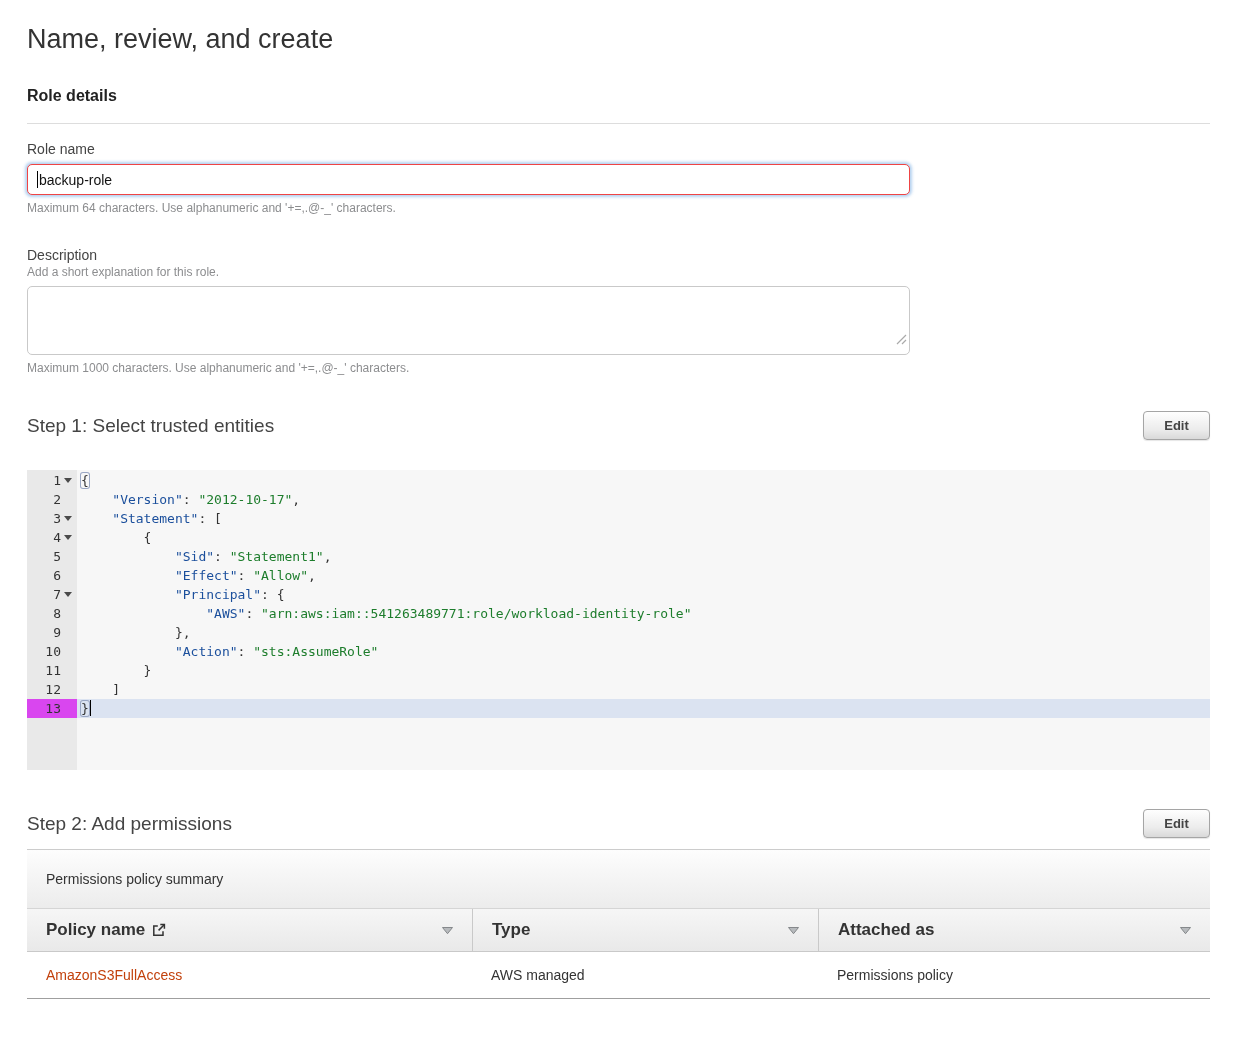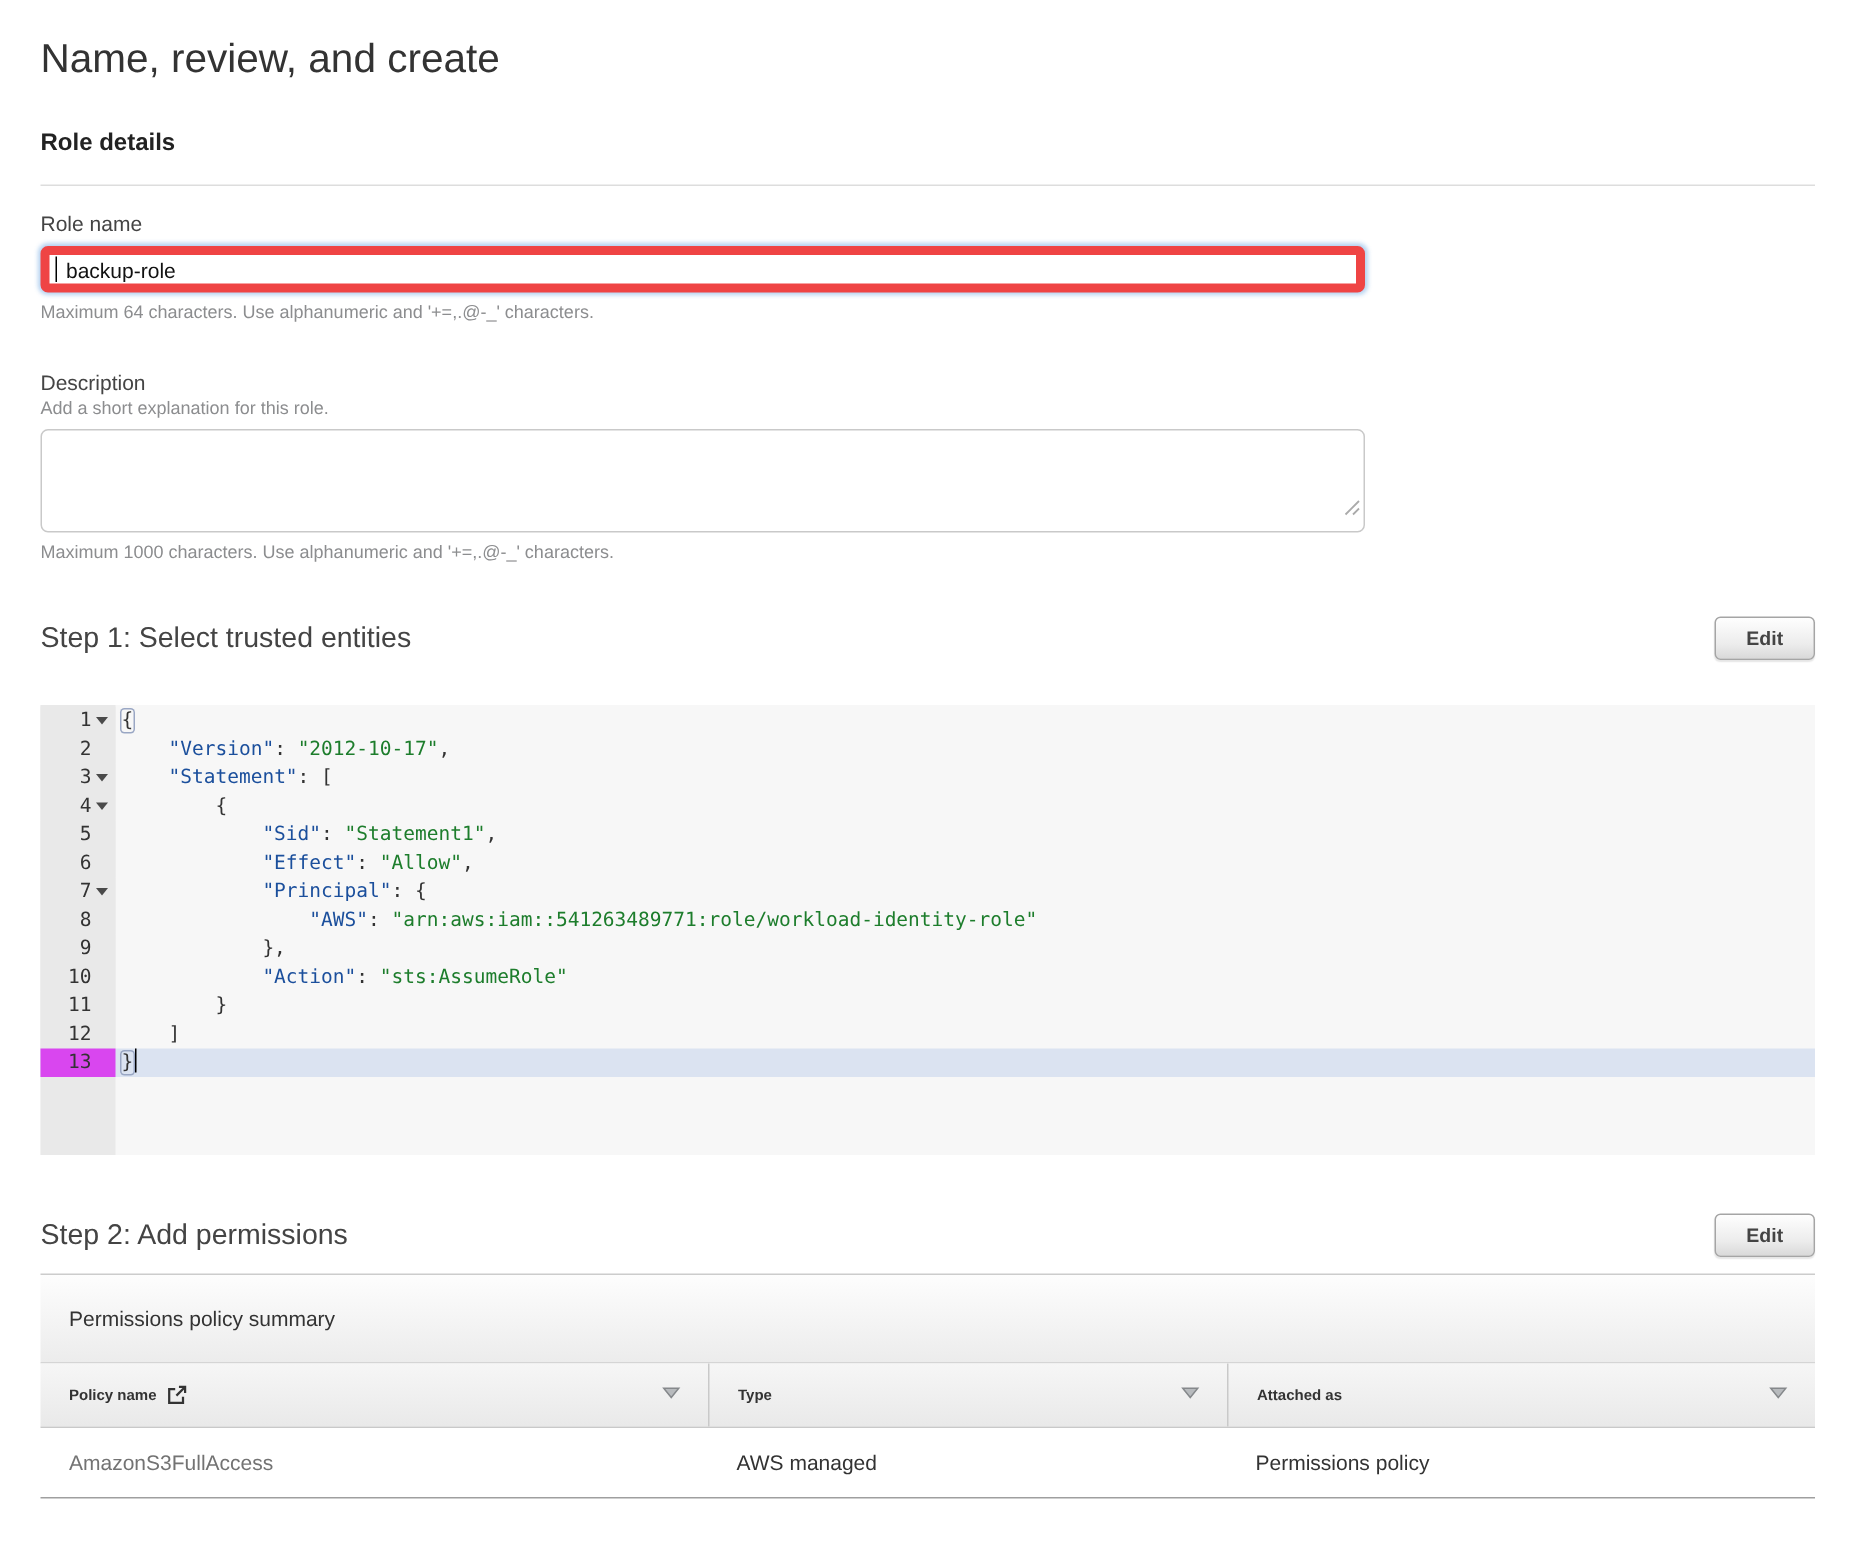--- a/index.html
+++ b/index.html
@@ -13,21 +13,21 @@
 
   .divider { border:none; border-top:1px solid #ddd; margin-top:18px; }
 
   .field-label { font-size:14px; color:#444; }
   .mt-label1 { margin-top:17px; }
   .mt-label2 { margin-top:32px; }
   .field-help { font-size:12px; color:#8c8d8f; margin-top:2px; }
   .field-constraint { font-size:12px; color:#8c8d8f; margin-top:6px; }
 
   .input-wrap { position:relative; width:883px; margin-top:7px; }
-  .role-name-input { width:883px; height:31px; border:6px solid #ef4444; border-radius:5px;
+  .role-name-input { width:883px; height:31px; border:1px solid #ef4444; border-radius:5px;
       box-shadow:0 0 3px 1.5px rgba(92,156,221,.45); padding:0 10px 0 11px; font-size:14px;
       color:#111; outline:none; font-family:"Liberation Sans", sans-serif; background:#fff; }
   .input-caret { position:absolute; left:10px; top:7px; width:1px; height:17px; background:#000; }
 
   .desc-textarea { width:883px; height:69px; margin-top:7px; border:1px solid #c9c9c9;
       border-radius:5px; resize:none; outline:none; display:block;
       font-family:"Liberation Sans", sans-serif; font-size:14px; padding:6px 10px; }
   .resize-handle { position:absolute; right:3px; bottom:6px; pointer-events:none; }
 
   .section-header { display:flex; align-items:center; justify-content:space-between; }
@@ -62,29 +62,29 @@
       vertical-align:-3px; margin-left:1px; }
 
   
   .panel { margin-top:11px; border-top:1px solid #ccc; }
   .panel-summary { height:59px; display:flex; align-items:center; padding-left:19px;
       background:linear-gradient(#fdfdfd, #ececec); border-bottom:1px solid #d5d5d5;
       font-size:14px; color:#333; }
   .table-header { display:flex; height:43px; background:linear-gradient(#f6f6f6, #e9e9e9);
       border-bottom:1px solid #c9c9c9; }
   .th { display:flex; align-items:center; padding:0 18px 0 19px; font-weight:700;
-      font-size:10px; color:#333; cursor:pointer; }
+      font-size:17px; color:#333; cursor:pointer; }
   .th + .th { border-left:1px solid #c9c9c9; }
   .col-1 { width:445px; } .col-2 { width:346px; } .col-3 { width:392px; flex:1; }
   .th .flex-spacer { flex:1; }
   .ext-link-icon { margin-left:7px; display:inline-flex; }
   .table-row { display:flex; height:47px; align-items:center; border-bottom:1px solid #9f9f9f;
       background:#fff; font-size:14px; color:#333; }
   .td { padding-left:19px; }
-  .policy-link { color:#737373; text-decoration:none; cursor:pointer; }
+  .policy-link { color:#c2410c; text-decoration:none; cursor:pointer; }
 </style>
 </head>
 <body>
 
 <div class="page">
 
   <h1 class="page-title">Name, review, and create</h1>
 
   <h2 class="role-details-heading">Role details</h2>
 

